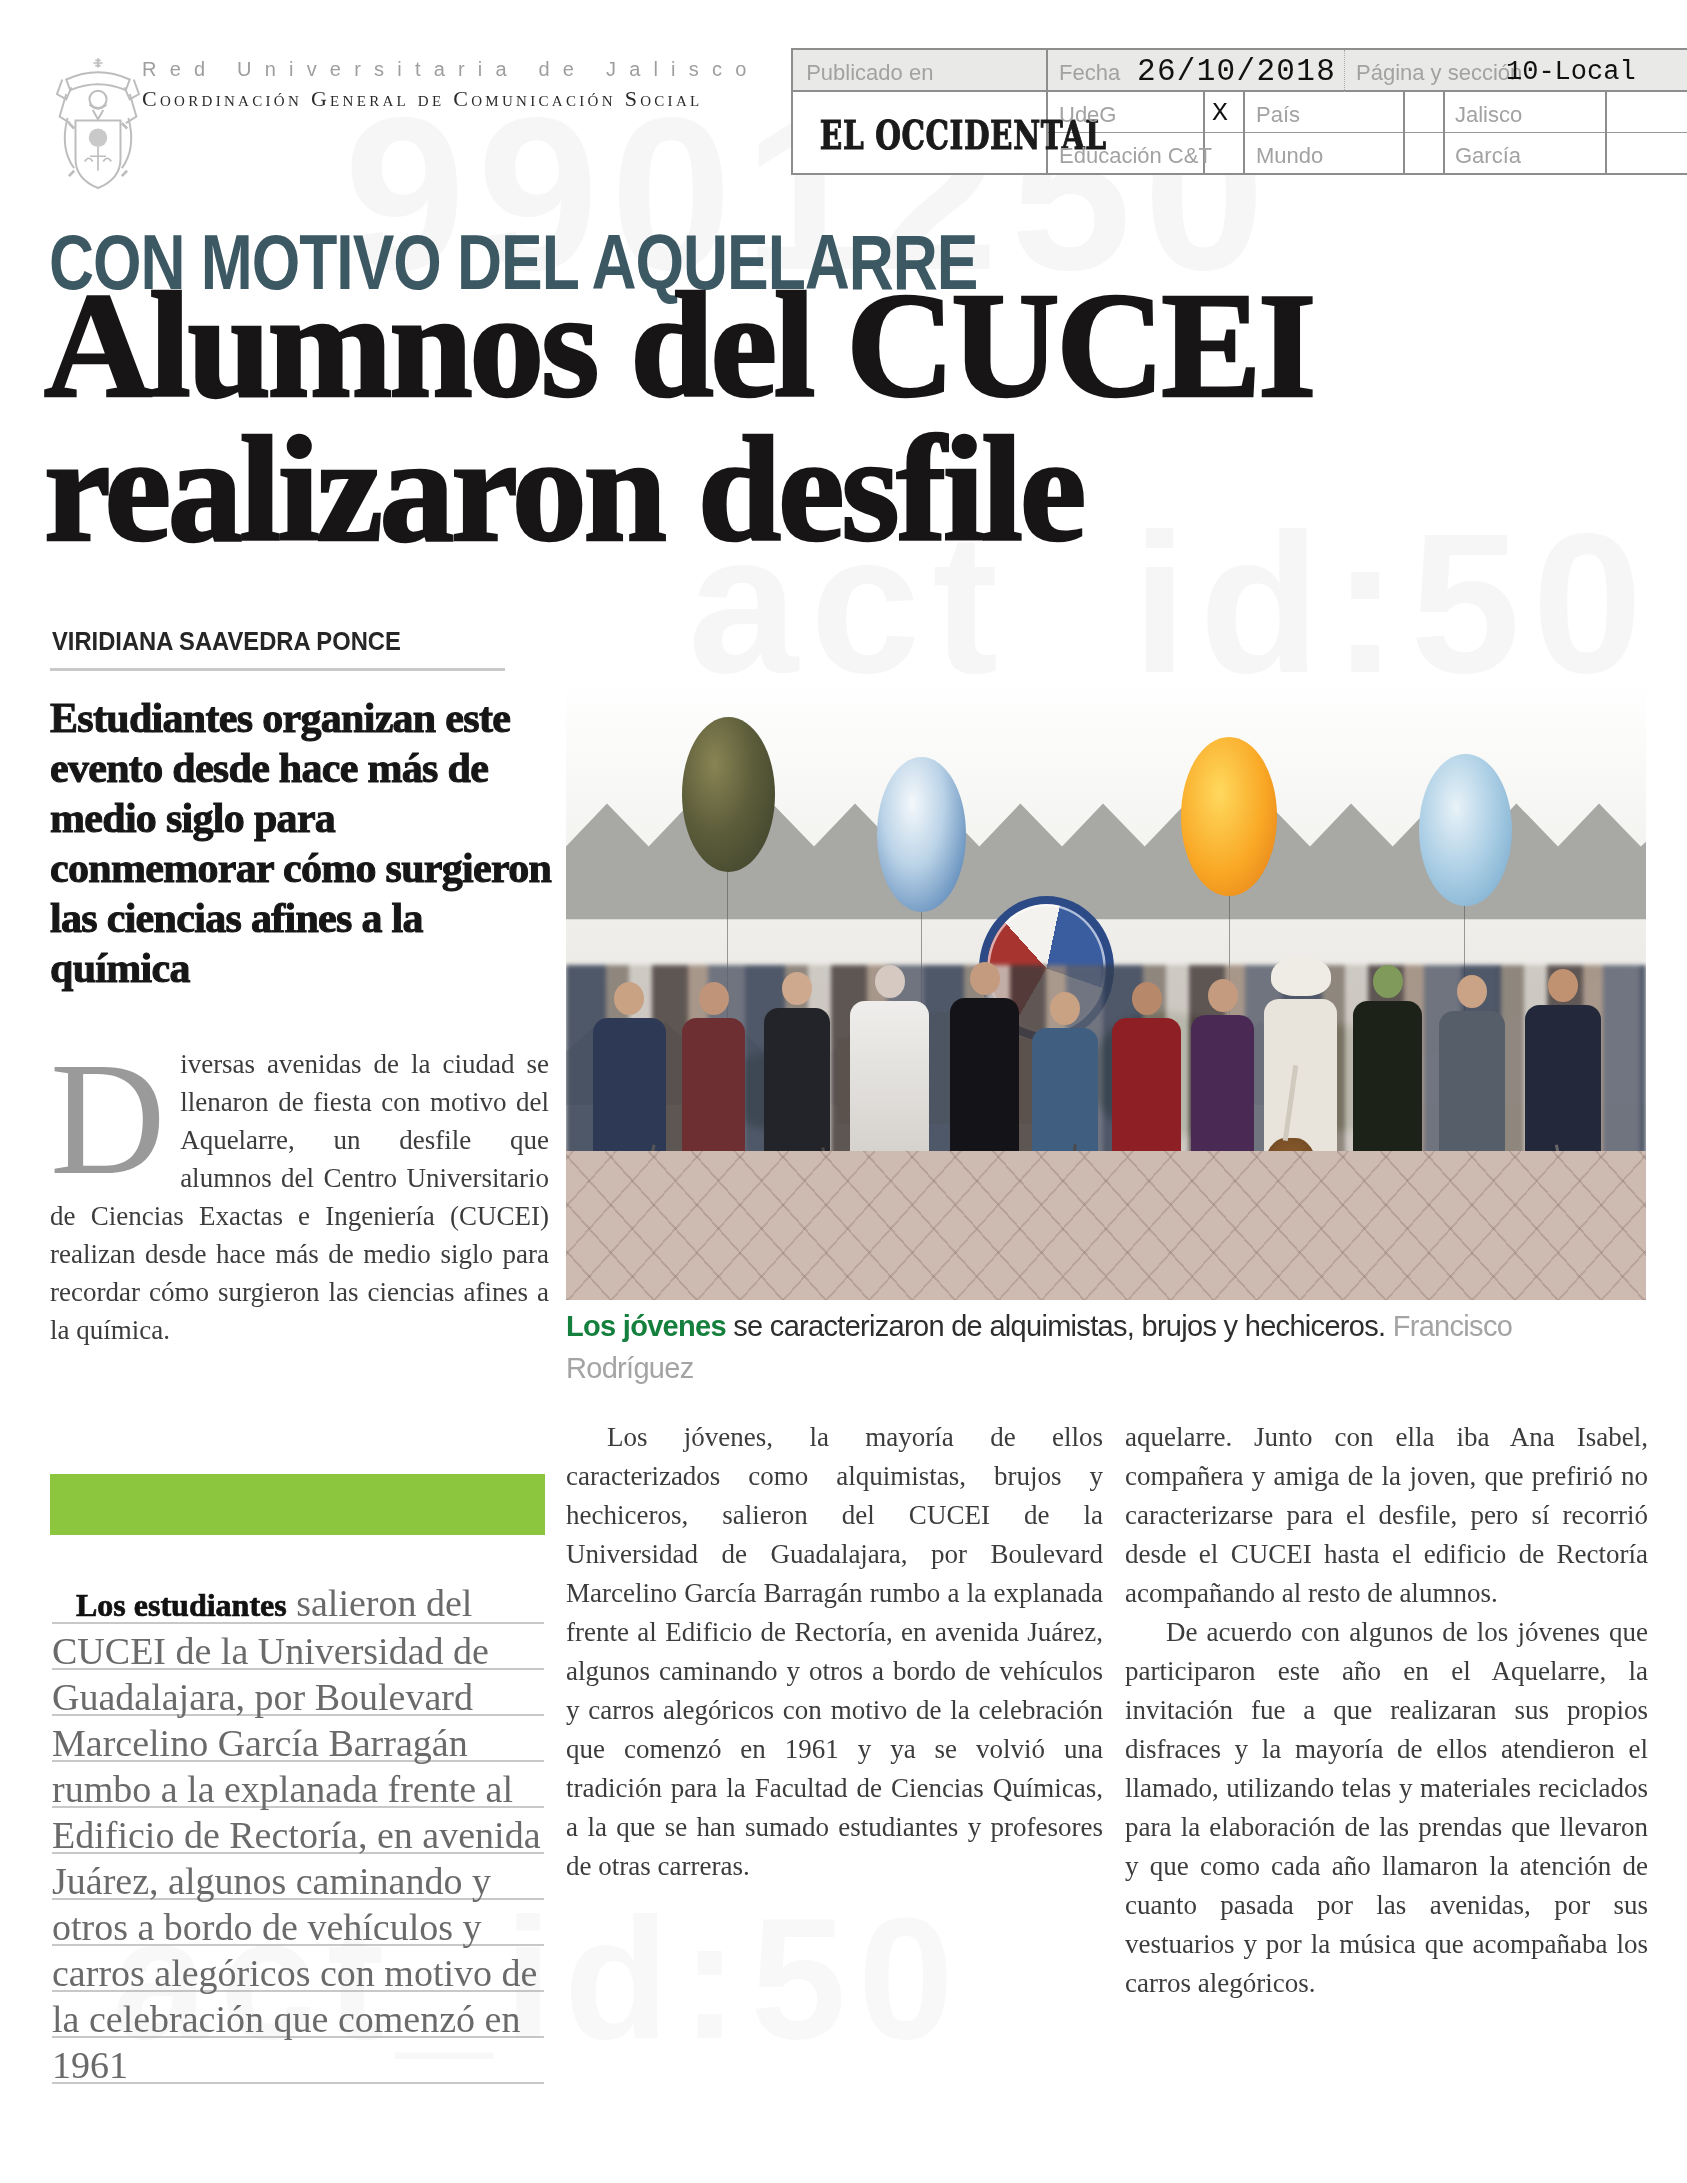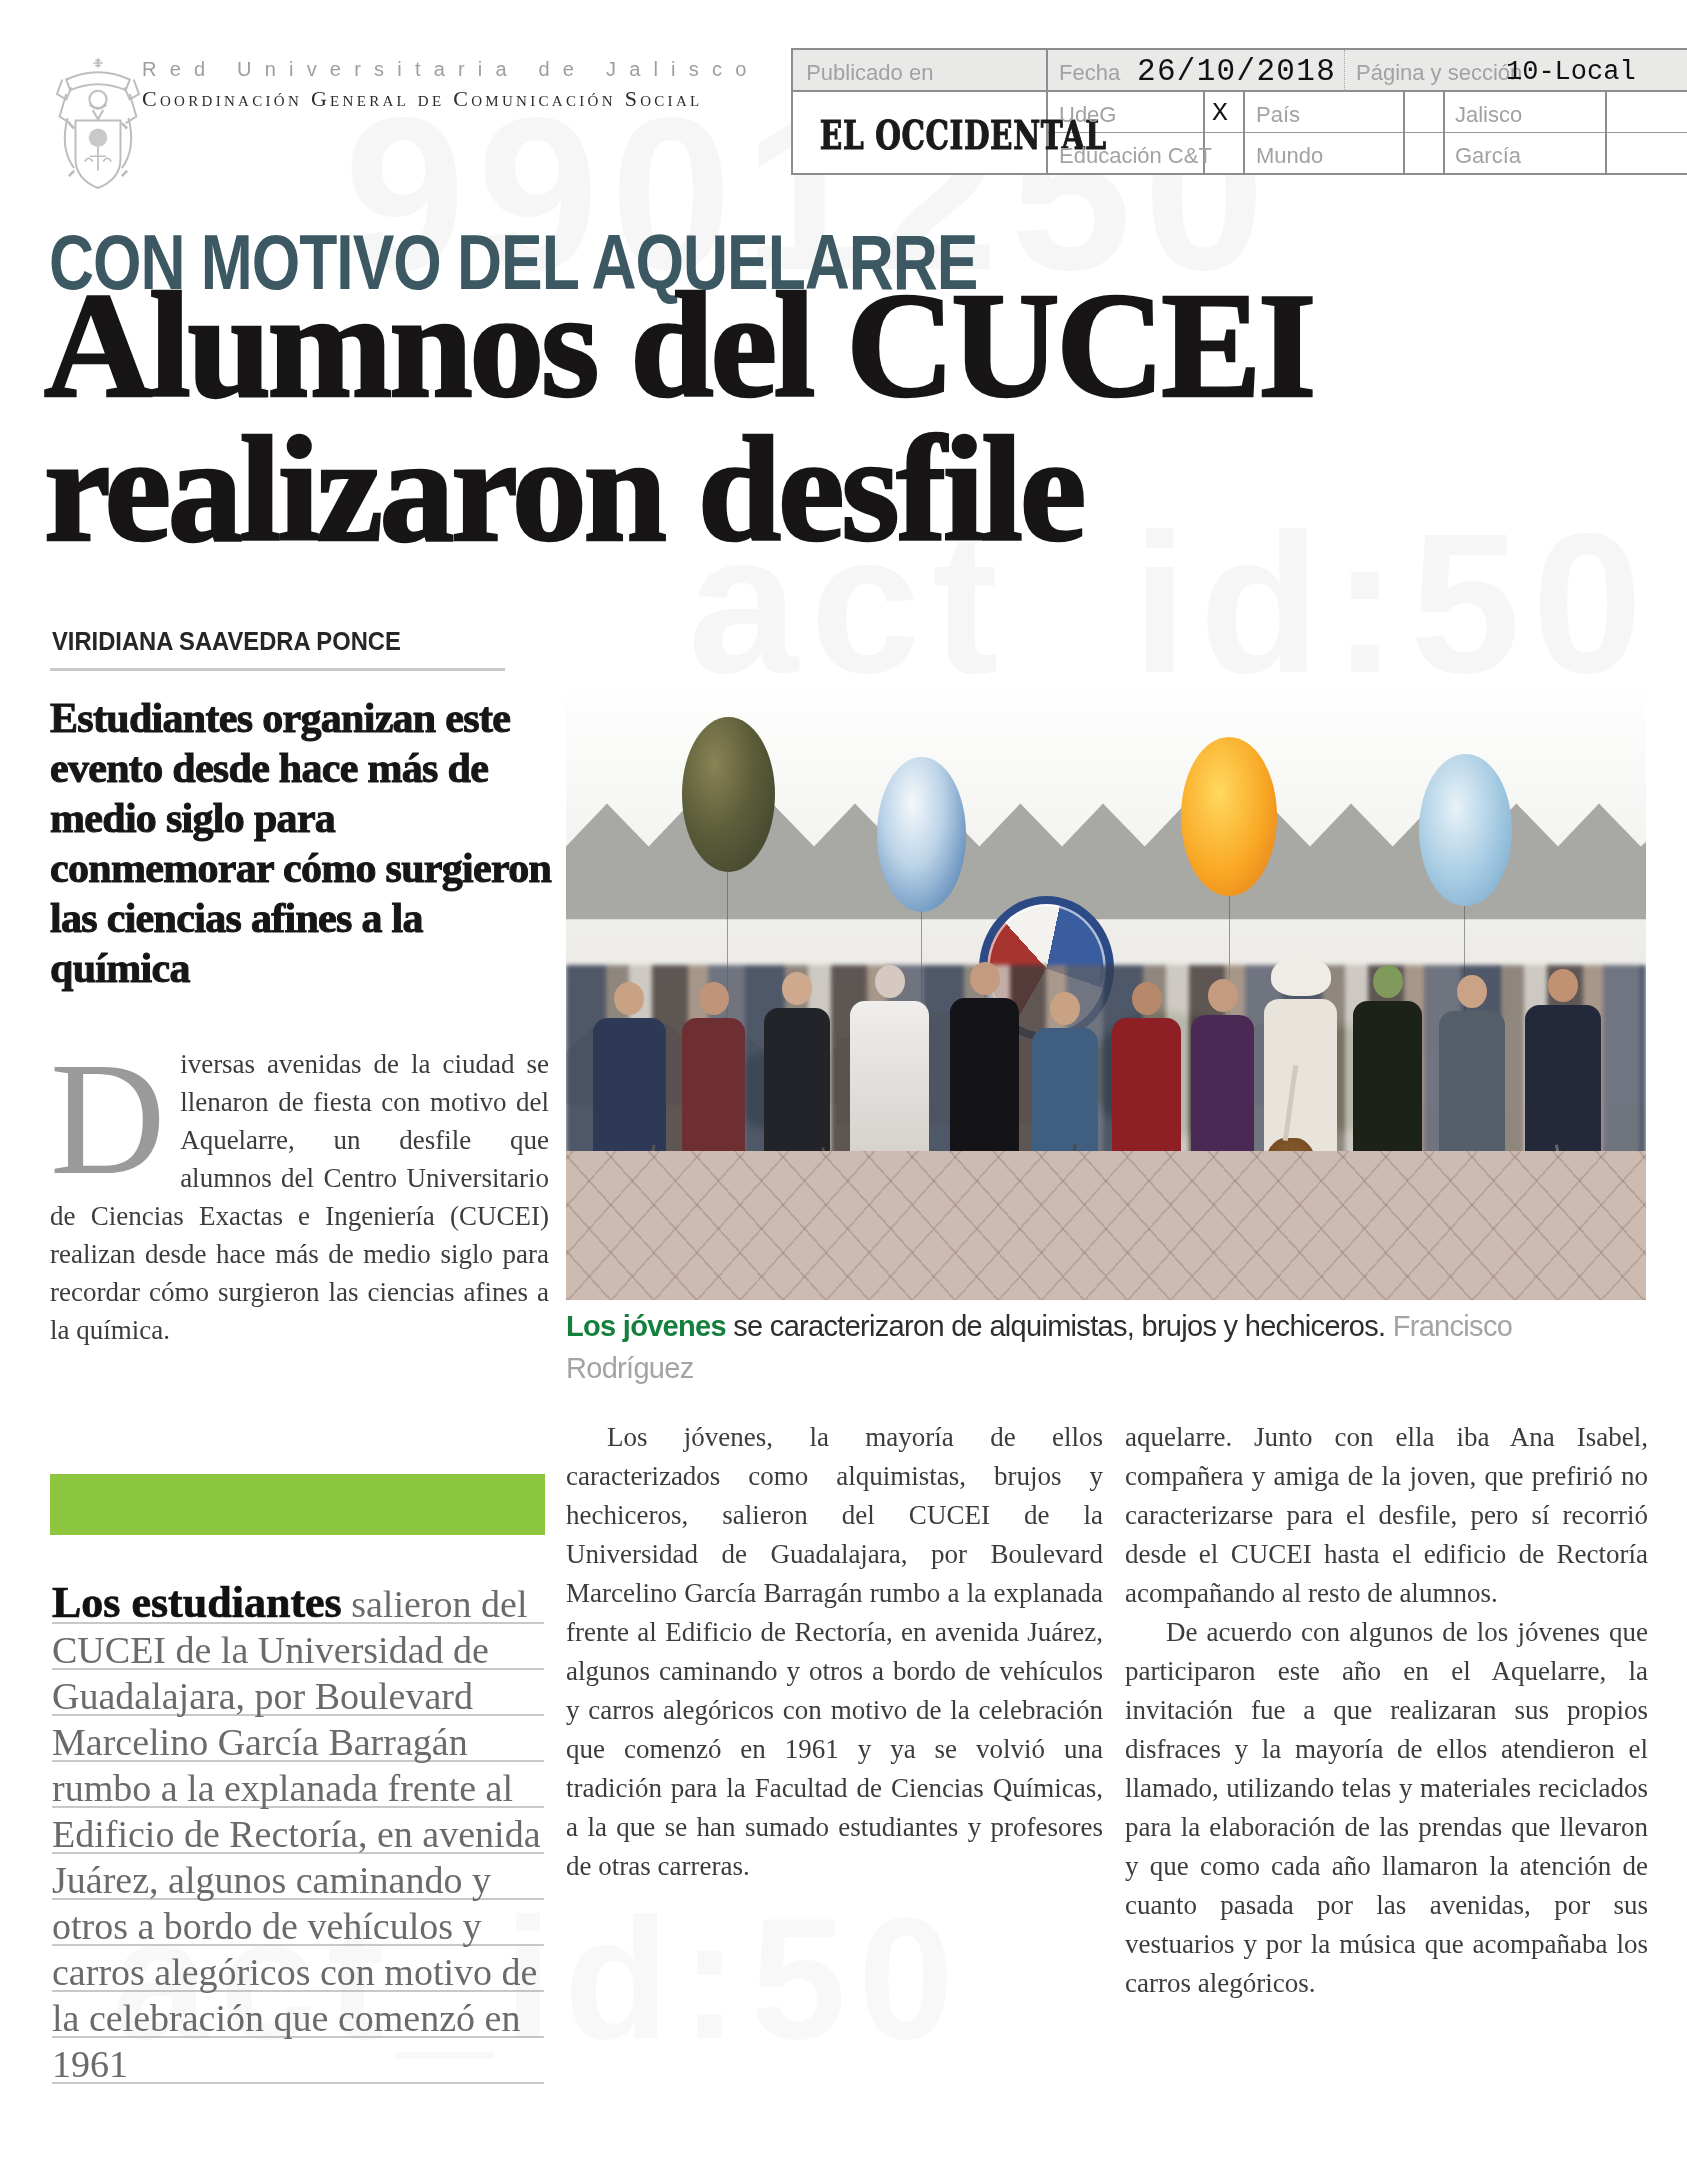--- a/index.html
+++ b/index.html
@@ -79,21 +79,21 @@
     font-family:"Liberation Serif",serif;margin:12px 14.6px 0 0;}
 
   
   #greenbar{left:50px;top:1474px;width:495px;height:61px;}
   #pullquote{
     left:52px;top:1580px;width:492px;font-size:38px;line-height:46px;color:#6a6a6a;
     font-family:"Liberation Serif",serif;text-align:left;
     background-image:repeating-linear-gradient(to bottom,
       transparent 0 42px, rgba(155,155,155,0.55) 42px 44px, transparent 44px 46px);
   }
-  #pq-lead{font-weight:bold;color:#111;font-size:44px;-webkit-text-stroke:0.7px #111;}
+  #pq-lead{font-weight:bold;color:#111;font-size:32px;margin-left:24px;-webkit-text-stroke:0.7px #111;}
 
   
   #photo{left:566px;top:681px;width:1080px;height:619px;overflow:hidden;
     background:linear-gradient(#ffffff 0%,#f2f2ef 30%,#e9e7e2 55%);}
   #photo svg{position:absolute;left:0;top:0;width:100%;height:100%;}
   .balloon{position:absolute;border-radius:50%;}
   .bstring{position:absolute;width:1.3px;background:rgba(80,80,80,.55);}
   #b1{left:116px;top:36px;width:93px;height:155px;
     background:radial-gradient(ellipse at 35% 30%, #8a8455 0%, #5c5d3a 45%, #3c3f2c 100%);}
   #b2{left:311px;top:76px;width:89px;height:155px;

